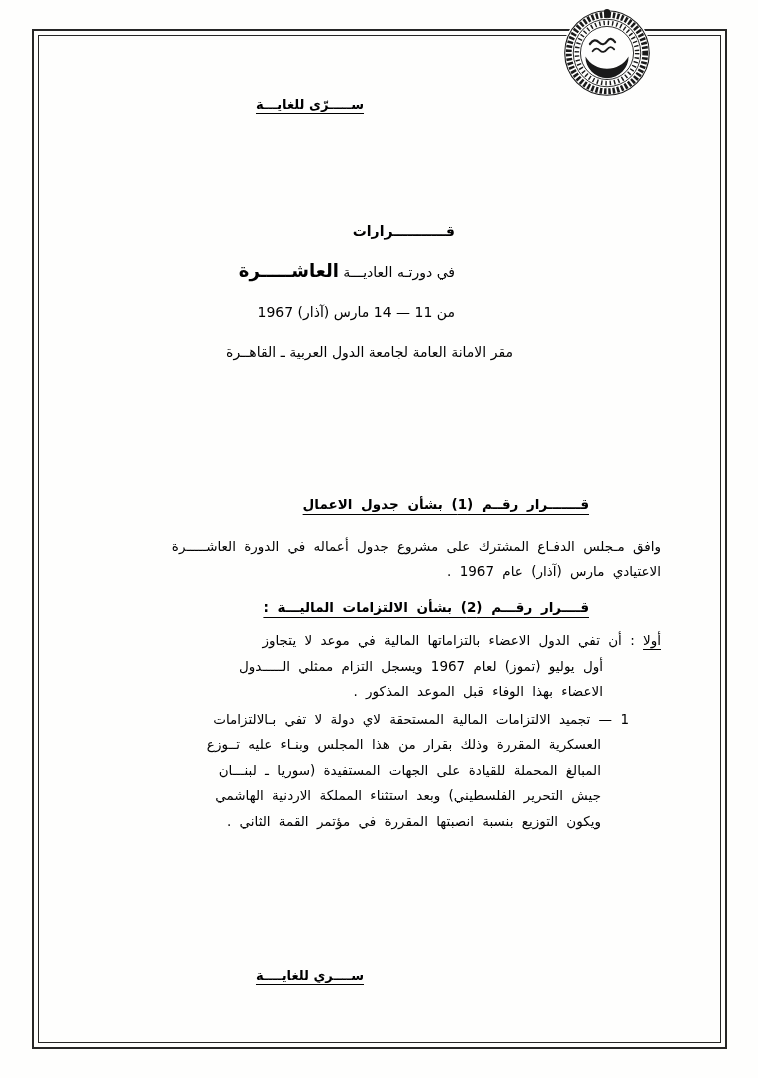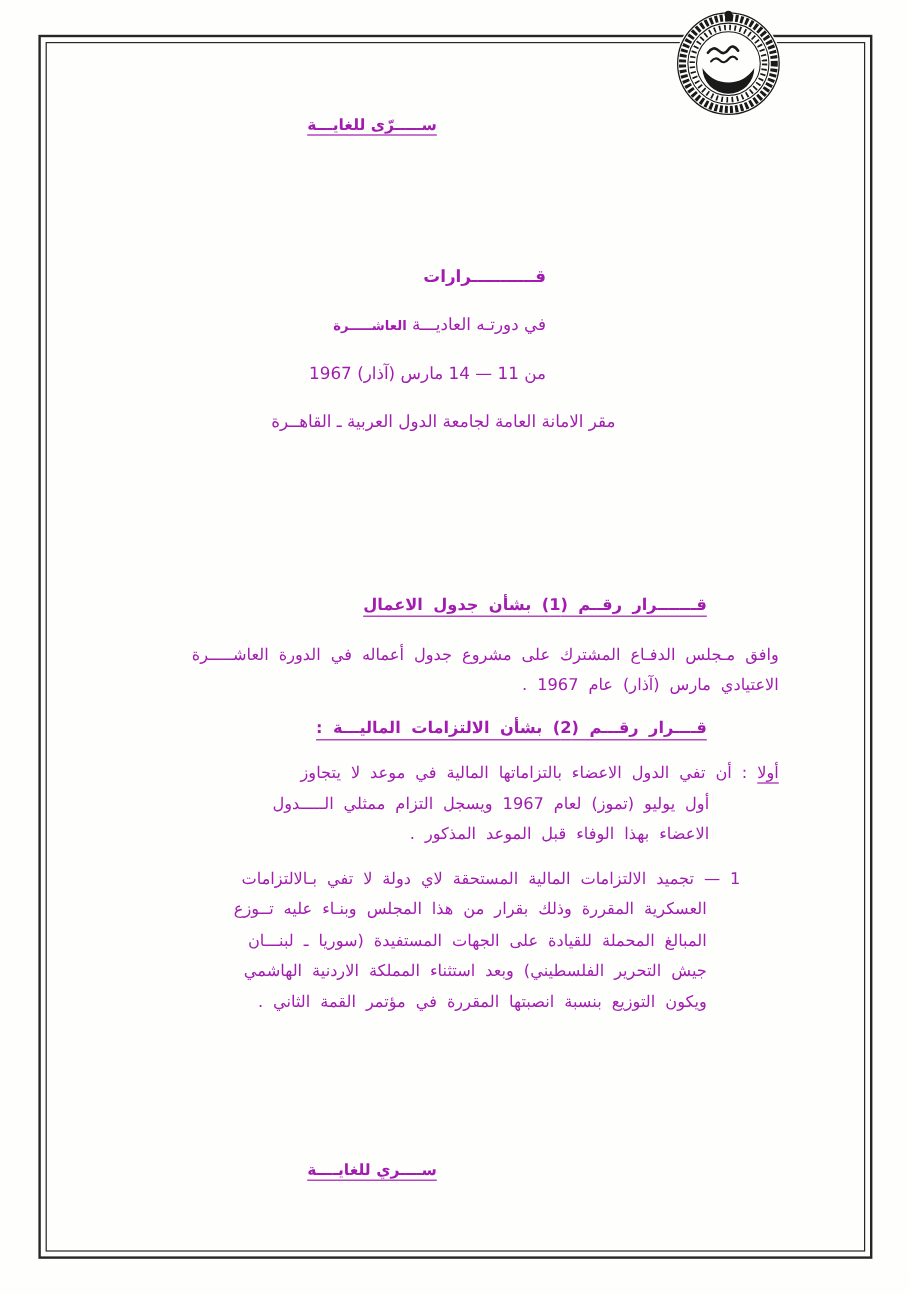--- a/index.html
+++ b/index.html
@@ -6,21 +6,21 @@
     margin: 0; padding: 0;
     width: 758px; height: 1078px;
     background: #ffffff;
     overflow: hidden;
   }
   .page {
     position: relative;
     width: 758px; height: 1078px;
     background: #fefefd;
     font-family: "DejaVu Sans", sans-serif;
-    color: #a21caf;
+    color: #000000;
     direction: rtl;
   }
   .frame { position: absolute; pointer-events: none; }
   .frame.outer { left: 32px; top: 29px; right: 31px; bottom: 29px; border: 2px solid #262626; }
   .frame.inner { left: 38px; top: 35px; right: 37px; bottom: 35px; border: 1px solid #262626; }
 
   .emblem { position: absolute; left: 562px; top: 8px; width: 90px; height: 90px; }
 
   .cls-top {
     position: absolute; top: 97px; left: 231px; width: 158px;
@@ -31,36 +31,36 @@
 
   .title-block {
     position: absolute; top: 211px; right: 303px;
     direction: rtl; 
     font-size: 14px; line-height: 40px;
     white-space: nowrap;
   }
   .t-line { min-height: 40px; }
   .t-title   { font-weight: bold; letter-spacing: 1px; }
   .t-council { font-weight: bold; }
-  .t-emph    { font-weight: bold; font-size: 11px; }
+  .t-emph    { font-weight: bold; font-size: 18px; }
   .t-venue   { margin-right: -58px; }
 
   .doc-body {
     position: absolute; top: 492px; right: 97px; width: 582px;
     direction: rtl; text-align: right;
     font-size: 13.5px; line-height: 25.5px;
     word-spacing: 4px;
   }
   .res-heading {
     font-weight: bold; padding-right: 72px;
     text-decoration: underline; text-underline-offset: 5px;
   }
   .res-heading.r1 { margin-bottom: 16px; }
   .res-heading.r2 { margin-bottom: 8px; }
-  .para { white-space: pre-line; margin: 12px; }
+  .para { white-space: pre-line; margin: 0; }
   .para.p1 { margin-bottom: 10px; }
   .para.p2 { margin-bottom: 6px; }
   .para.first { padding-right: 58px; text-indent: -58px; margin-bottom: 2px; }
   .second-line { margin-bottom: 0; padding-right: 45px; }
   .para.item { padding-right: 60px; text-indent: -28px; }
   .u-label {
     font-weight: normal; letter-spacing: 1.5px;
     text-decoration: underline; text-underline-offset: 4px;
   }
   .cls-bottom {

